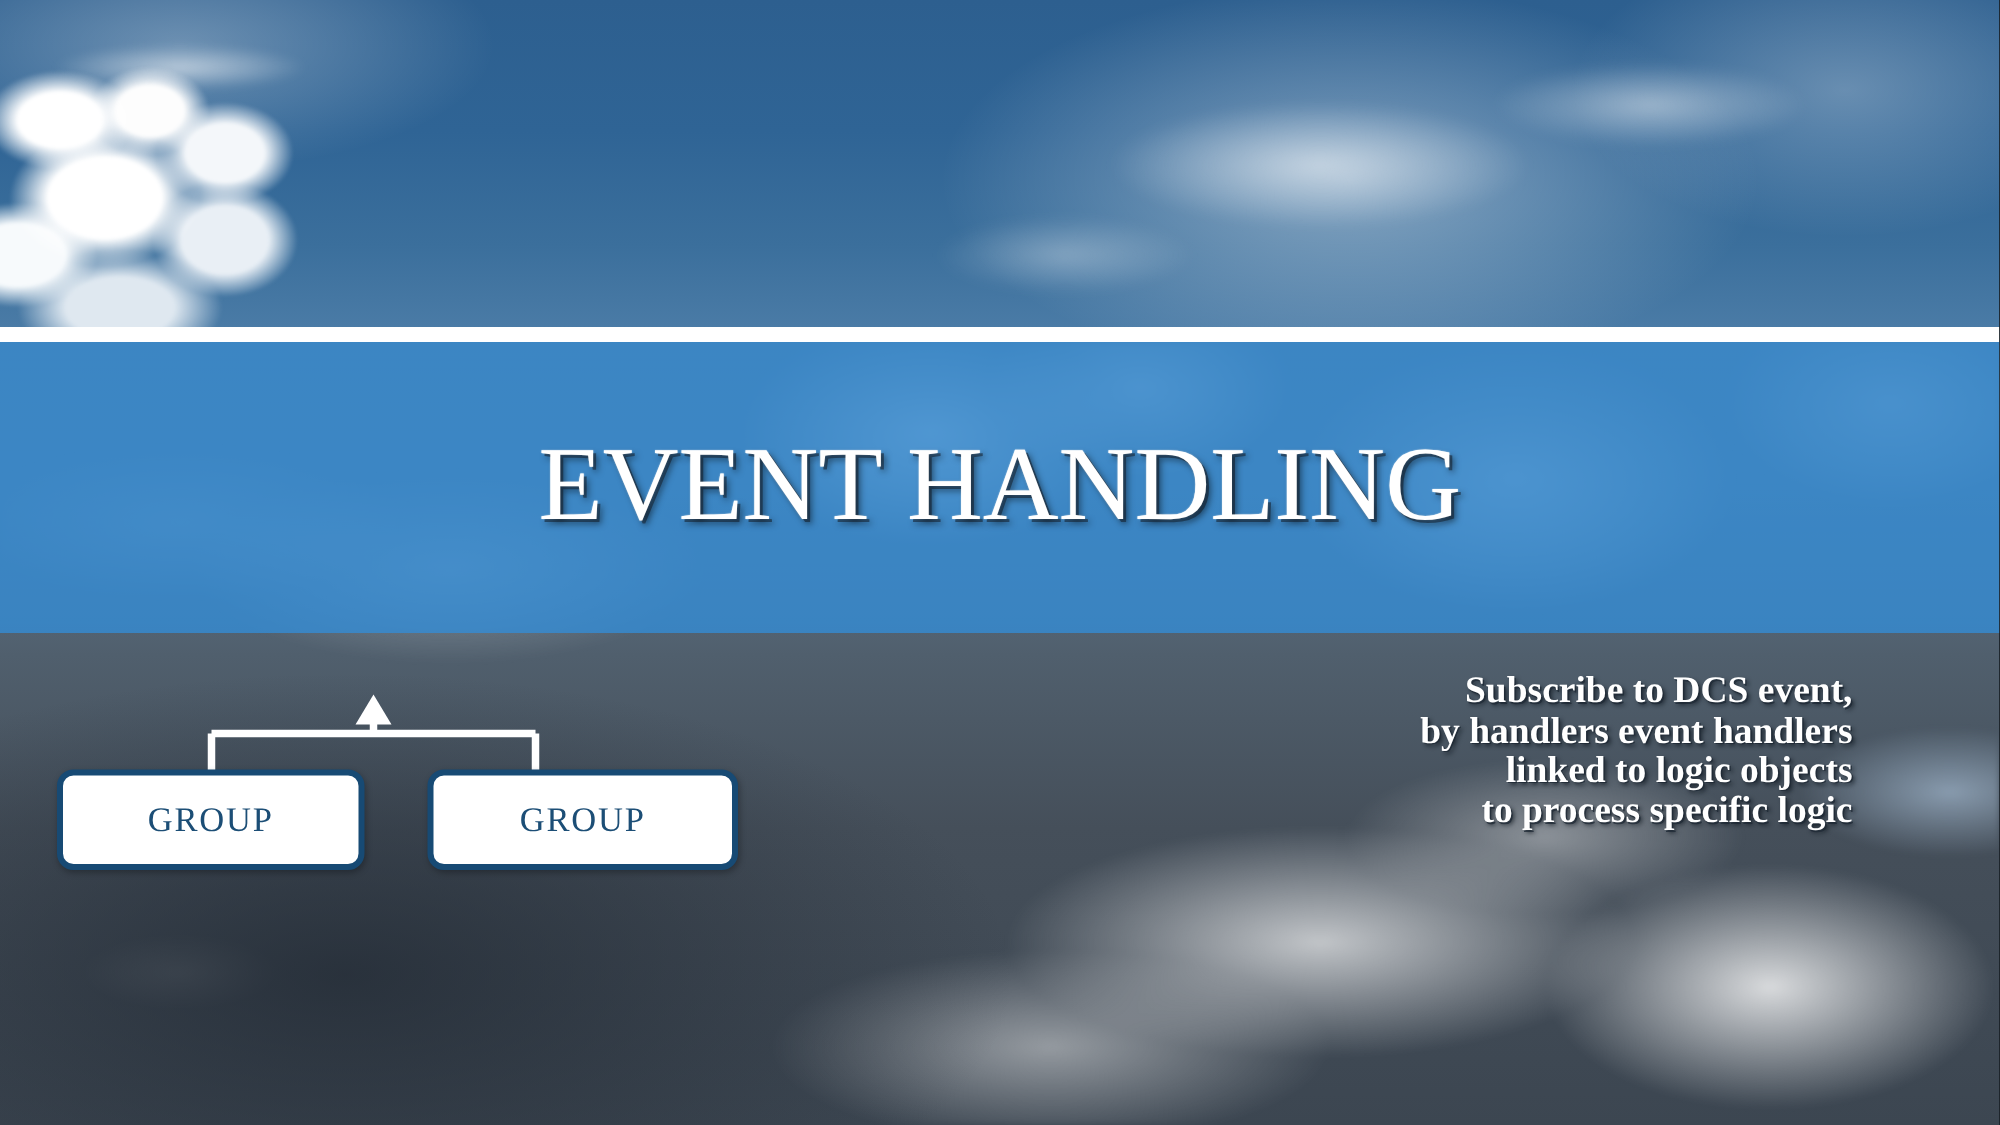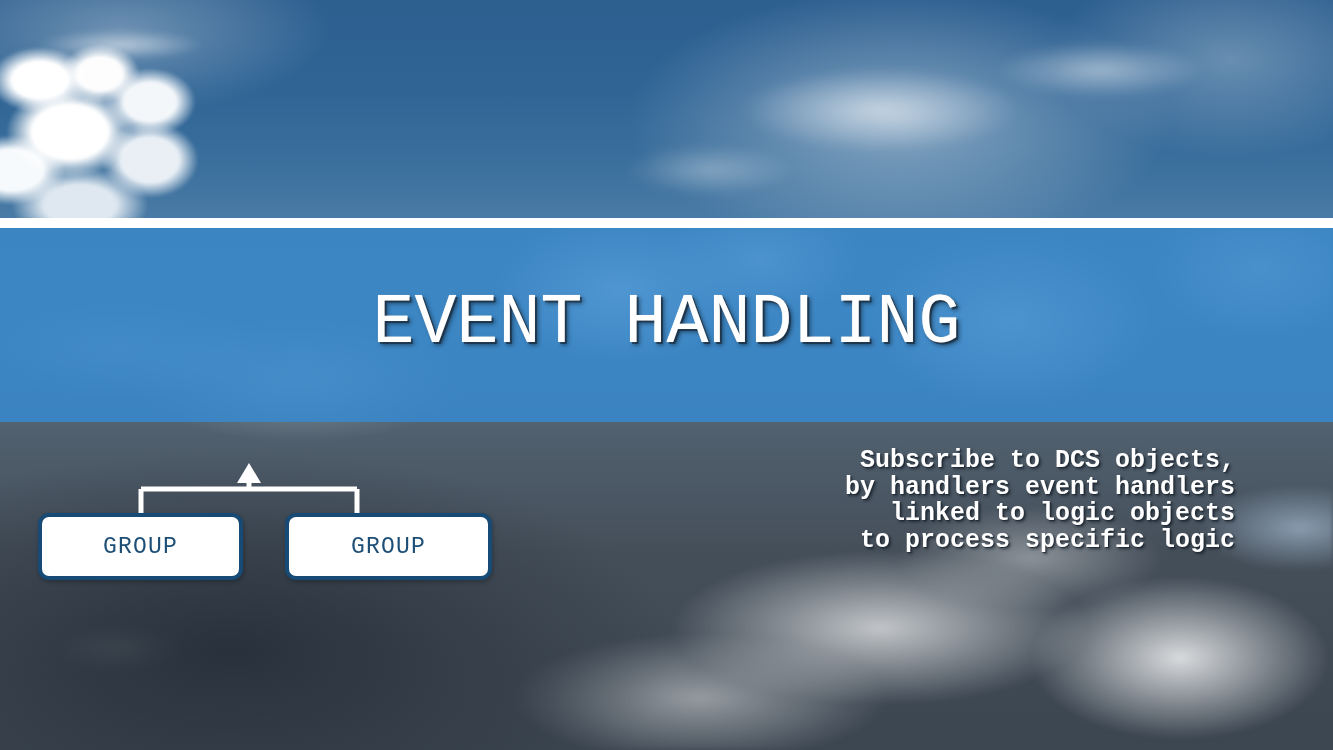--- a/index.html
+++ b/index.html
@@ -5,21 +5,21 @@
   html, body {
     margin: 0;
     padding: 0;
     background: #000;
   }
   #slide {
     position: relative;
     width: 1333px;
     height: 750px;
     overflow: hidden;
-    font-family: Liberation Mono, monospace;
+    font-family: Liberation Serif, serif;
     background: #3a4a57;
   }
 
   
   .photo {
     position: absolute;
     inset: 0;
     overflow: hidden;
   }
 
@@ -182,21 +182,21 @@
     <div class="dark-top-band"></div>
     <div class="storm-vignette"></div>
 
     <div class="divider"></div>
     <div class="banner"></div>
   </div>
 
   <div class="title">EVENT HANDLING</div>
 
   <div class="subtitle">
-    <div>Subscribe to DCS objects,</div>
+    <div>Subscribe to DCS event,</div>
     <div>by handlers event handlers</div>
     <div>linked to logic objects</div>
     <div>to process specific logic</div>
   </div>
 
   <div class="uml">
     <svg class="connector" width="1333" height="750">
 
       <line x1="141" y1="489" x2="357" y2="489" stroke="#FFFFFF" stroke-width="5"></line>
 

